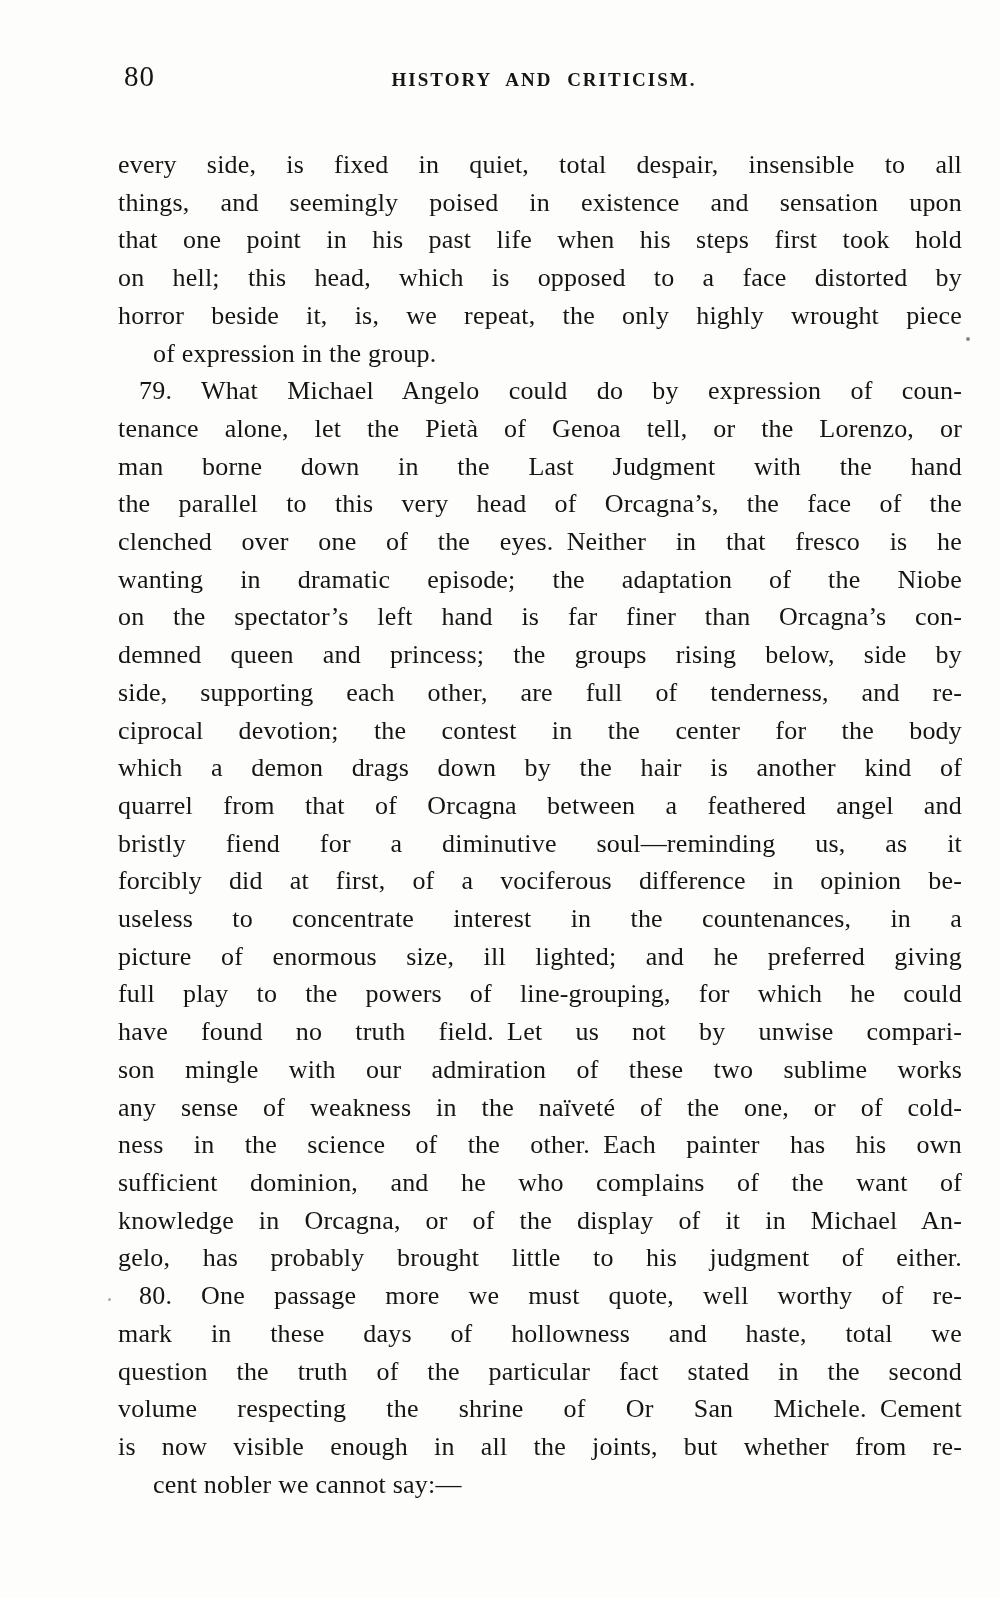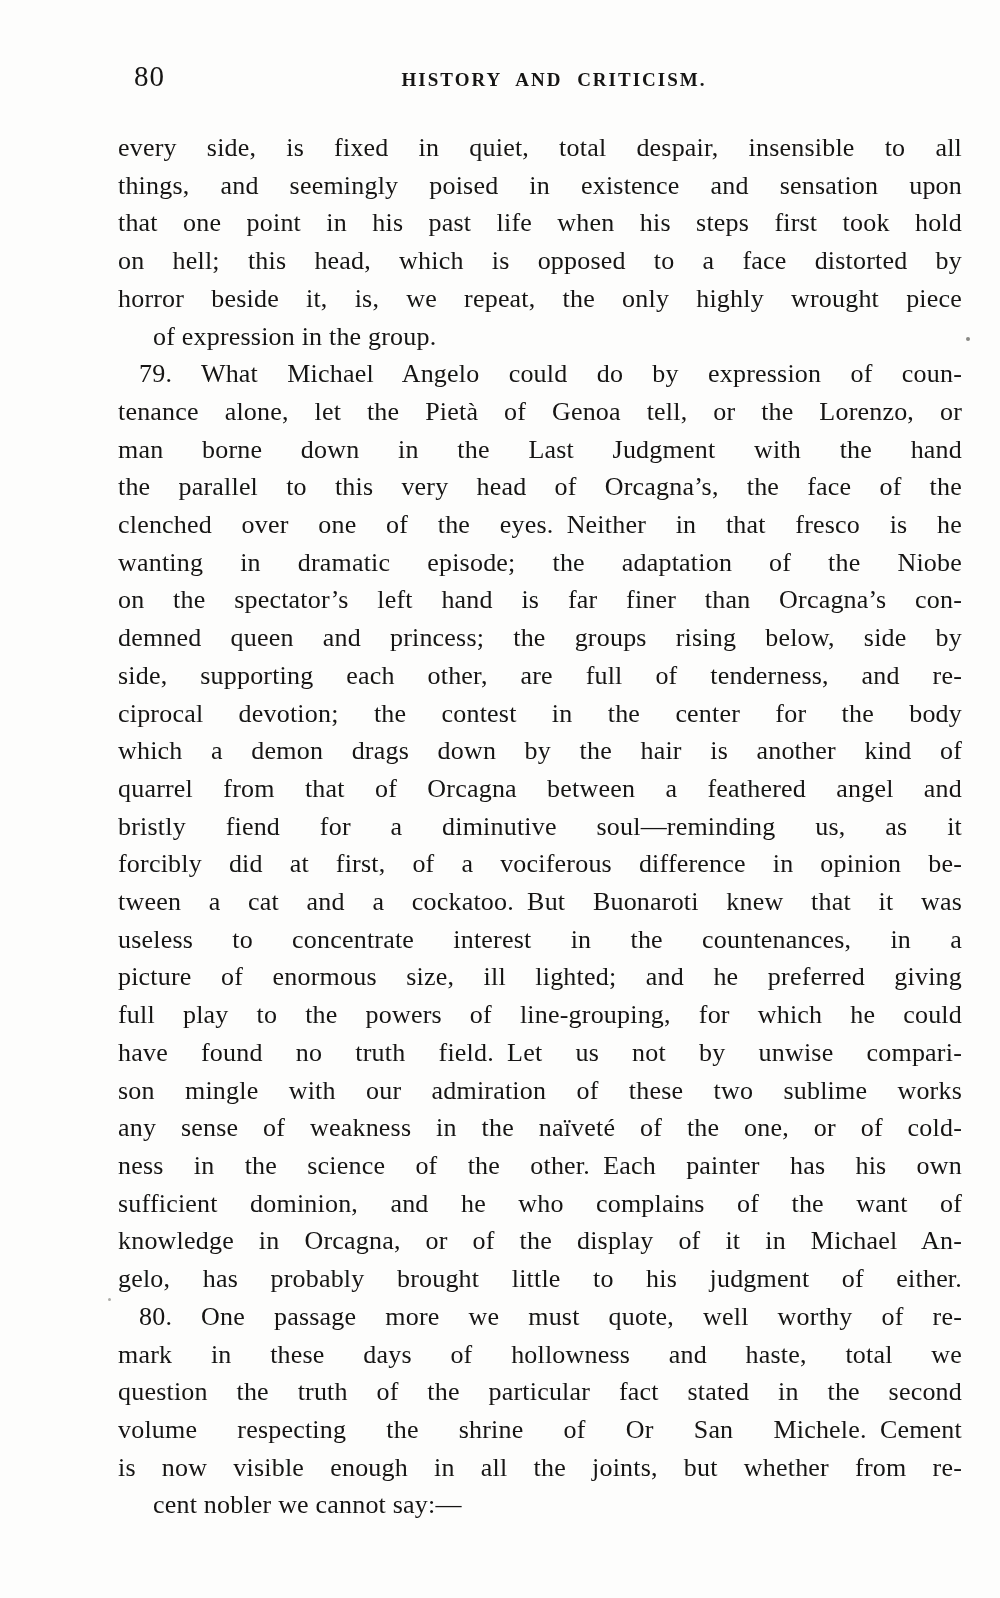--- a/index.html
+++ b/index.html
@@ -10,38 +10,38 @@
   }
   .page {
     position: relative;
     width: 1000px; height: 1598px;
     background: #fdfdfc;
     color: #161514;
     overflow: hidden;
   }
   .header {
     position: absolute;
-    left: 132px; top: 58px; width: 844px; height: 36px;
+    left: 122px; top: 58px; width: 844px; height: 36px;
   }
   .page-number {
     position: absolute; left: 2px; top: 2px;
     font-size: 29px; line-height: 32px;
     letter-spacing: 1px;
   }
   .running-head {
     position: absolute; left: 0; right: 0; top: 11px;
     text-align: center;
     font-size: 19px; line-height: 22px;
     font-weight: bold;
     letter-spacing: 2px;
     word-spacing: 8px;
   }
   .text-block {
     position: absolute;
-    left: 118px; top: 129px; width: 844px;
+    left: 118px; top: 146px; width: 844px;
   }
   .line {
     font-size: 26px;
     line-height: 37.7px;
     letter-spacing: 0.2px;
     text-align: justify;
     text-align-last: justify;
   }
   .line.indent { text-indent: 21px; }
   .line.last { text-align-last: left; margin-left: 35px; }
@@ -79,21 +79,20 @@
         <div class="line">clenched over one of the eyes. Neither in that fresco is he</div>
         <div class="line">wanting in dramatic episode; the adaptation of the Niobe</div>
         <div class="line">on the spectator’s left hand is far finer than Orcagna’s con-</div>
         <div class="line">demned queen and princess; the groups rising below, side by</div>
         <div class="line">side, supporting each other, are full of tenderness, and re-</div>
         <div class="line">ciprocal devotion; the contest in the center for the body</div>
         <div class="line">which a demon drags down by the hair is another kind of</div>
         <div class="line">quarrel from that of Orcagna between a feathered angel and</div>
         <div class="line">bristly fiend for a diminutive soul—reminding us, as it</div>
         <div class="line">forcibly did at first, of a vociferous difference in opinion be-</div>
-        <div class="line">tween a cat and a cockatoo. But Buonaroti knew that it was</div>
         <div class="line">useless to concentrate interest in the countenances, in a</div>
         <div class="line">picture of enormous size, ill lighted; and he preferred giving</div>
         <div class="line">full play to the powers of line-grouping, for which he could</div>
         <div class="line">have found no truth field. Let us not by unwise compari-</div>
         <div class="line">son mingle with our admiration of these two sublime works</div>
         <div class="line">any sense of weakness in the naïveté of the one, or of cold-</div>
         <div class="line">ness in the science of the other. Each painter has his own</div>
         <div class="line">sufficient dominion, and he who complains of the want of</div>
         <div class="line">knowledge in Orcagna, or of the display of it in Michael An-</div>
         <div class="line">gelo, has probably brought little to his judgment of either.</div>

